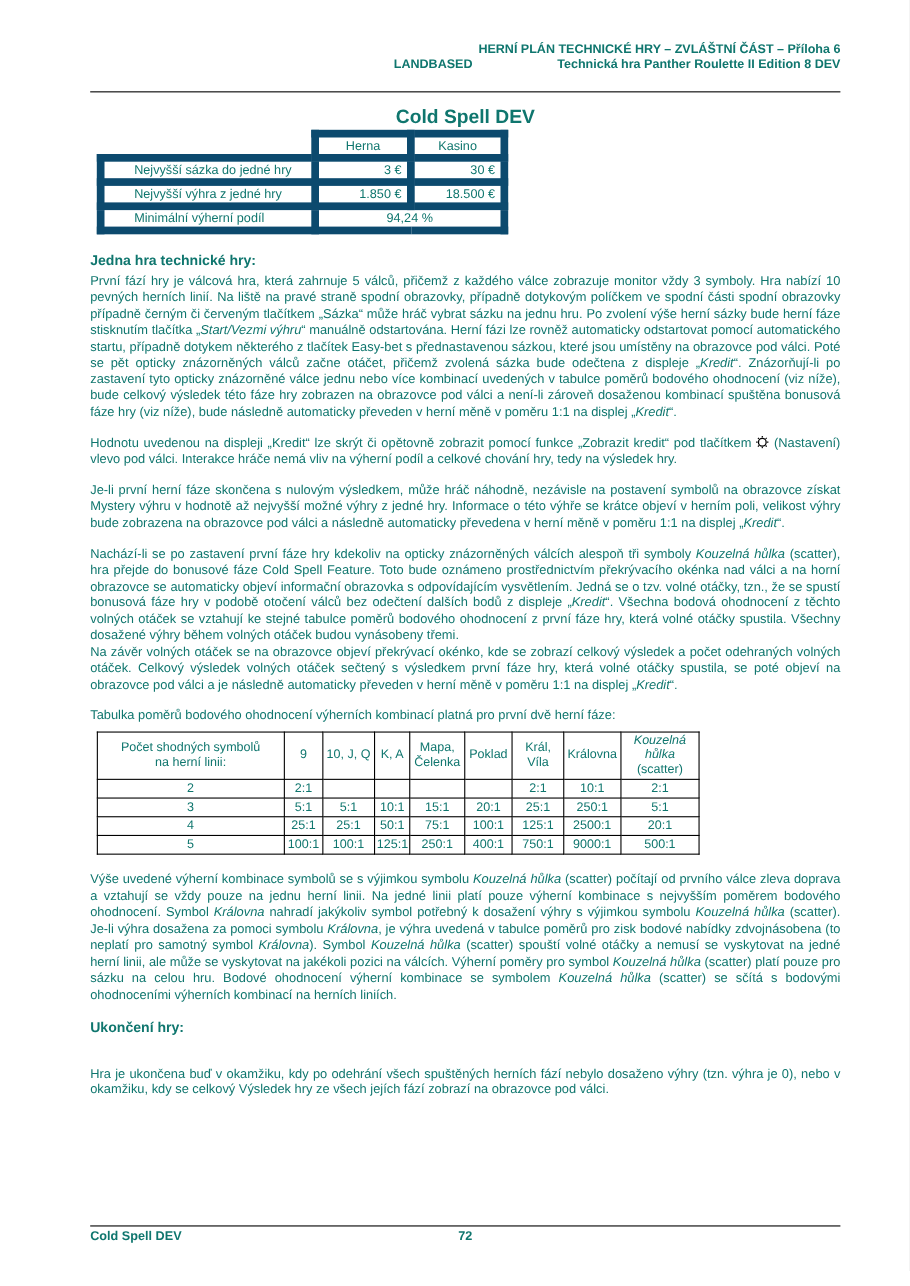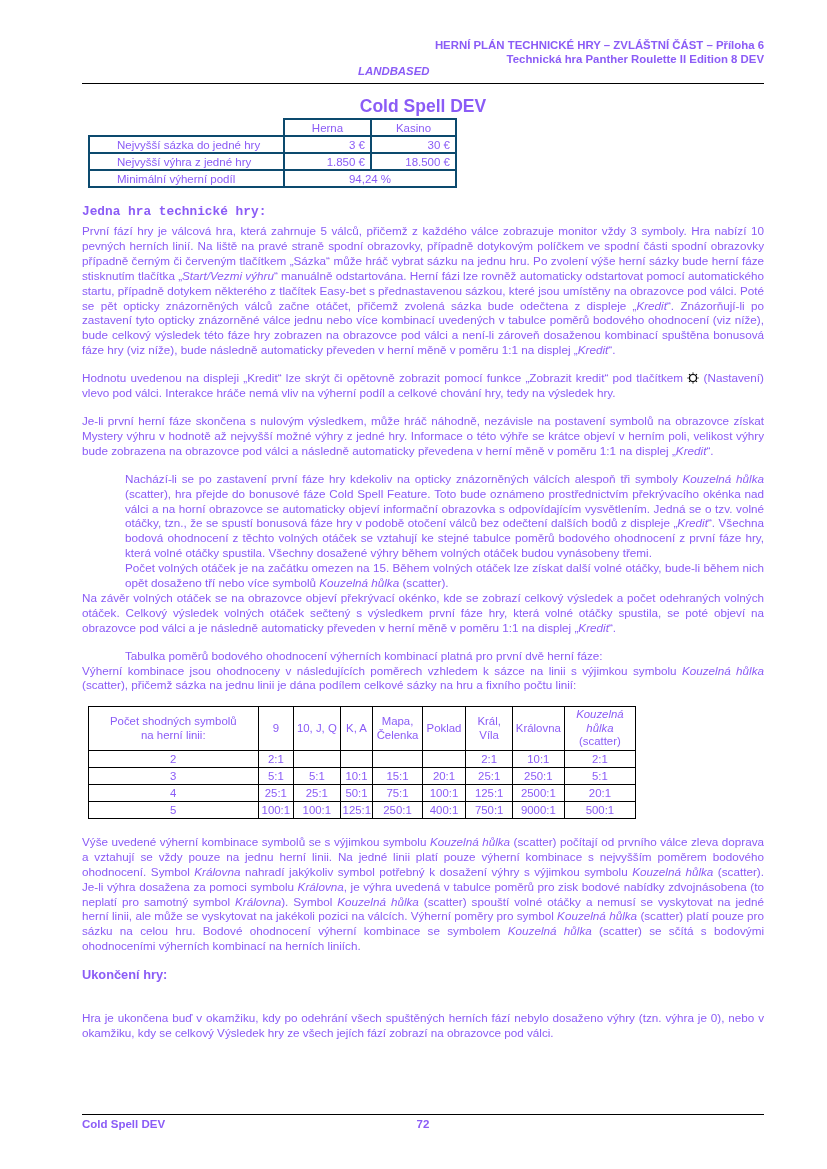--- a/index.html
+++ b/index.html
@@ -1,44 +1,44 @@
 <!DOCTYPE html>
 <html lang="cs"><head>
 <meta charset="utf-8">
 <style>
   html,body{margin:0;padding:0;background:#e8e8e8;}
   .sheet{
     position:relative;
     width:827px;height:1169px;
     background:#ffffff;
-    color:#8b5cf6;
+    color:#0f766e;
     font-family:"Liberation Sans", sans-serif;
     overflow:hidden;
     box-sizing:border-box;
     padding:38px 63px 0 82px;
   }
   
   .doc-header{text-align:right;font-weight:bold;font-size:11.4px;line-height:14px;}
   .hline2{position:relative;}
-  .landbased{position:absolute;left:276px;top:12px;font-style:italic;}
+  .landbased{position:absolute;left:276px;top:0;}
   .rule{border:none;border-top:1.4px solid #000;height:0;margin:0;}
   .top-rule{margin-top:17px;}
   
   .title{margin:12px 0 2px;font-size:17.5px;line-height:20px;font-weight:bold;text-align:center;}
   h2{font-size:12.8px;line-height:16px;font-weight:bold;margin:8px 0 4px;}
-  h2.game{margin-top:16px;font-family:Liberation Mono, monospace;}
+  h2.game{margin-top:16px;}
   h2.end{margin:10px 0 28px;}
   
   p{font-size:11.7px;line-height:14.9px;text-align:justify;margin:0 0 13px;}
-  p.tight{margin-bottom:0;margin-left:43px;}
+  p.tight{margin-bottom:0;}
   i{}
   
   table{border-collapse:collapse;}
   .params{margin:2px 0 10px 6px;font-size:11.5px;}
-  .params td{border:2px solid #0c4a6e;height:15px;padding:0 5px;}
+  .params td{border:7px solid #0c4a6e;height:15px;padding:0 5px;}
   .params td.ghost{border:none;}
   .params td.lbl{text-align:left;padding-left:27px;}
   .params td.c{text-align:center;}
   .params td.num{text-align:right;}
   
   .payout{width:548px;margin:6px 0 16px 6px;font-size:11.4px;table-layout:fixed;}
   .payout th,.payout td{border:1px solid #000;text-align:center;padding:1px 2px;font-weight:normal;}
   .payout th{line-height:13.5px;height:29px;}
   .payout td{height:14px;}
   
@@ -106,24 +106,22 @@
             <line x1="12" y1="20.6" x2="12" y2="23.2"></line>
             <line x1="5.92" y1="18.08" x2="4.08" y2="19.92"></line>
             <line x1="3.4" y1="12" x2="0.8" y2="12"></line>
             <line x1="5.92" y1="5.92" x2="4.08" y2="4.08"></line>
             <line x1="12" y1="3.4" x2="12" y2="0.8"></line>
             <line x1="18.08" y1="5.92" x2="19.92" y2="4.08"></line>
           </g>
         </svg></span> (Nastavení) vlevo pod válci. Interakce hráče nemá vliv na výherní podíl a celkové chování hry, tedy na výsledek hry.</p>
   <p>Je-li první herní fáze skončena s nulovým výsledkem, může hráč náhodně, nezávisle na postavení symbolů na obrazovce získat Mystery výhru v hodnotě až nejvyšší možné výhry z jedné hry. Informace o této výhře se krátce objeví v herním poli, velikost výhry bude zobrazena na obrazovce pod válci a následně automaticky převedena v herní měně v poměru 1:1 na displej „<i>Kredit</i>“.</p>
   <p class="tight">Nachází-li se po zastavení první fáze hry kdekoliv na opticky znázorněných válcích alespoň tři symboly <i>Kouzelná hůlka</i> (scatter), hra přejde do bonusové fáze Cold Spell Feature. Toto bude oznámeno prostřednictvím překrývacího okénka nad válci a na horní obrazovce se automaticky objeví informační obrazovka s odpovídajícím vysvětlením. Jedná se o tzv. volné otáčky, tzn., že se spustí bonusová fáze hry v podobě otočení válců bez odečtení dalších bodů z displeje „<i>Kredit</i>“. Všechna bodová ohodnocení z těchto volných otáček se vztahují ke stejné tabulce poměrů bodového ohodnocení z první fáze hry, která volné otáčky spustila. Všechny dosažené výhry během volných otáček budou vynásobeny třemi.</p>
-  <p class="tight">Počet volných otáček je na začátku omezen na 15. Během volných otáček lze získat další volné otáčky, bude-li během nich opět dosaženo tří nebo více symbolů <i>Kouzelná hůlka</i> (scatter).</p>
   <p>Na závěr volných otáček se na obrazovce objeví překrývací okénko, kde se zobrazí celkový výsledek a počet odehraných volných otáček. Celkový výsledek volných otáček sečtený s výsledkem první fáze hry, která volné otáčky spustila, se poté objeví na obrazovce pod válci a je následně automaticky převeden v herní měně v poměru 1:1 na displej „<i>Kredit</i>“.</p>
   <p class="tight">Tabulka poměrů bodového ohodnocení výherních kombinací platná pro první dvě herní fáze:</p>
-  <p>Výherní kombinace jsou ohodnoceny v následujících poměrech vzhledem k sázce na linii s výjimkou symbolu <i>Kouzelná hůlka</i> (scatter), přičemž sázka na jednu linii je dána podílem celkové sázky na hru a fixního počtu linií:</p>
 
   <table class="payout">
     <colgroup>
       <col style="width:31%">
         <col style="width:6.5%">
         <col style="width:8.5%">
         <col style="width:6%">
       <col style="width:9%">
         <col style="width:8%">
         <col style="width:8.5%">

